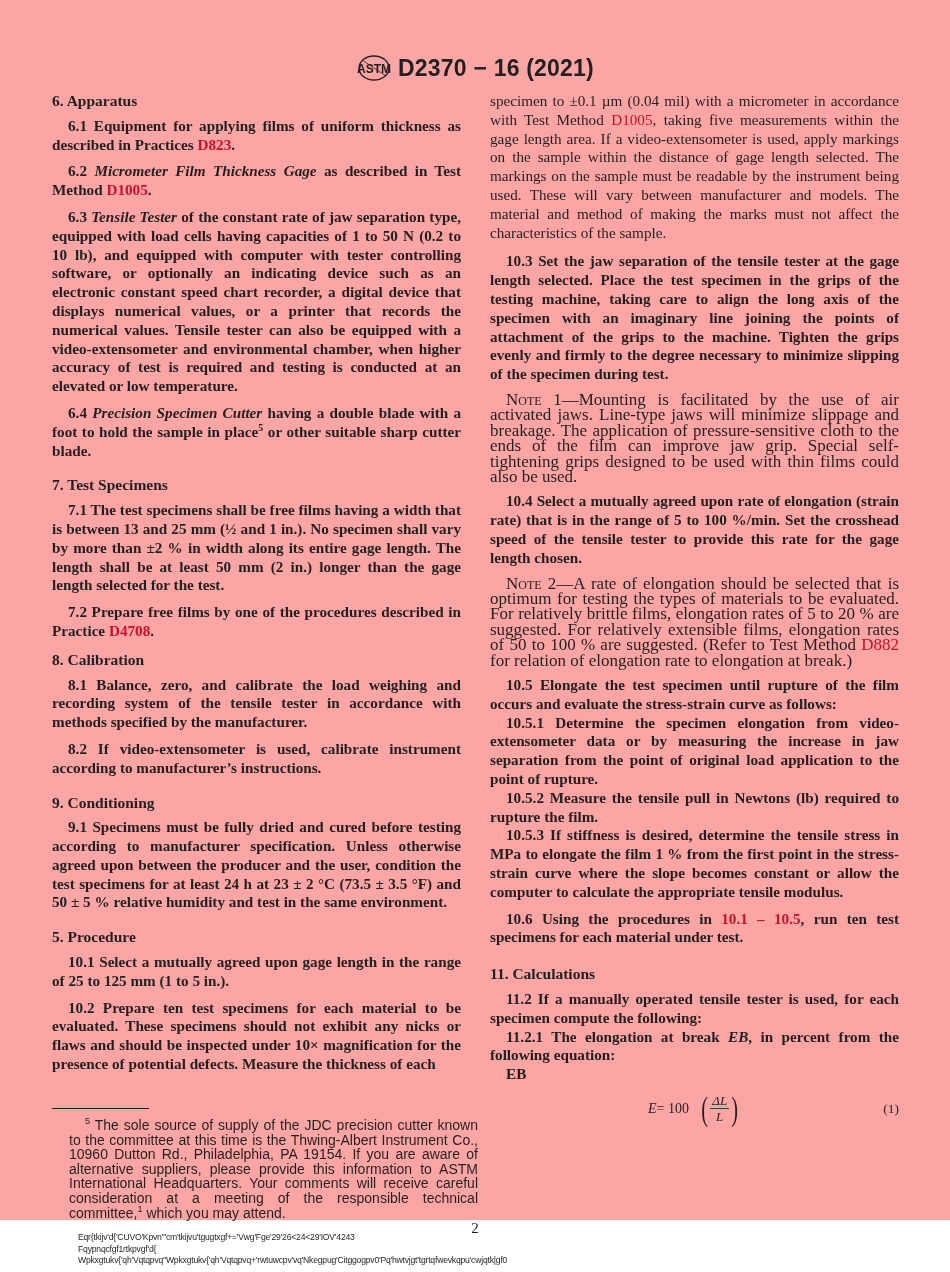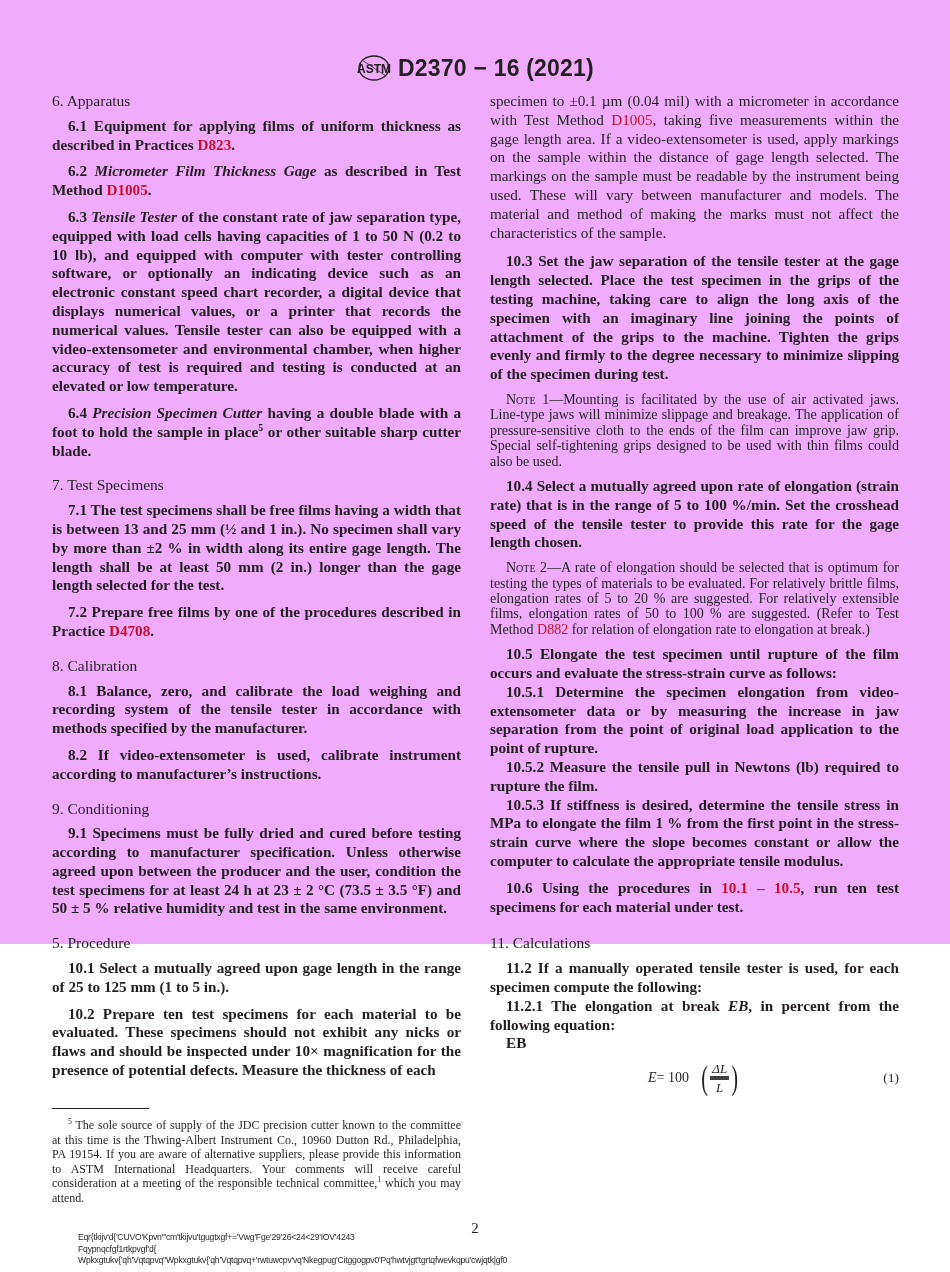--- a/index.html
+++ b/index.html
@@ -1,46 +1,46 @@
 <!DOCTYPE html>
 <html><head>
 <meta charset="utf-8">
 <style>
   html, body { margin: 0; padding: 0; background: #ffffff; }
   body { width: 950px; height: 1272px; position: relative; overflow: hidden; color: #231f20; }
-  .page { position: absolute; left: 0; top: 0; width: 950px; height: 944px; background: #f0abfc; }
+  .page { position: absolute; left: 0; top: 0; width: 950px; height: 1220px; background: #fca5a5; }
 
   .header { position: absolute; top: 54px; left: 0; width: 950px; text-align: center; }
   .header-inner { display: inline-flex; align-items: center; gap: 6px; }
   .logo { width: 36px; height: 28px; display: inline-block; }
   .doc-title { font-family: "Liberation Sans", sans-serif; font-weight: bold; font-size: 23px; color: #231f20; letter-spacing: 0.2px; }
 
   .col { position: absolute; top: 92px; font-family: "Liberation Serif", serif; font-size: 15.2px; line-height: 18.8px; text-align: justify; }
   .col-left { left: 52px; width: 409px; }
   .col-right { left: 490px; width: 409px; }
 
-  .sec-head { font-weight: normal; font-size: 15.5px; margin: 0 0 6px 0; }
+  .sec-head { font-weight: bold; font-size: 15.5px; margin: 0 0 6px 0; }
   p { margin: 0 0 8px 0; }
   .ind { text-indent: 16px; font-weight: bold; }
   .tight { margin-bottom: 0; }
   .link { color: #c8102e; }
   em, .it { font-style: italic; }
 
-  .note { font-size: 14px; line-height: 15.4px; margin: 8px 0 8px 0; text-indent: 16px; }
+  .note { font-size: 17px; line-height: 15.4px; margin: 8px 0 8px 0; text-indent: 16px; }
   .note-label { font-variant: small-caps; }
 
   .footnote-rule { position: absolute; left: 52px; top: 1108px; width: 97px; border-top: 1px solid #231f20; }
-  .footnote { position: absolute; left: 52px; top: 1118px; width: 409px; font-family: Liberation Serif, serif; font-size: 12px; line-height: 14.6px; text-align: justify; text-indent: 16px; }
+  .footnote { position: absolute; left: 69px; top: 1118px; width: 409px; font-family: Liberation Sans, sans-serif; font-size: 14px; line-height: 14.6px; text-align: justify; text-indent: 16px; }
   sup { font-size: 65%; line-height: 0; vertical-align: super; }
 
   .equation { position: relative; height: 40px; margin-top: 6px; }
   .eq-body { position: absolute; left: 158px; top: 2px; font-family: "Liberation Serif", serif; font-size: 14px; display: flex; align-items: center; }
   .eq-paren { font-size: 34px; line-height: 34px; font-weight: 100; transform: scaleX(0.6); }
   .frac { display: inline-flex; flex-direction: column; align-items: center; font-style: italic; font-size: 13px; line-height: 15px; }
-  .frac .num { border-bottom: 4px solid #404040; padding: 0 2px; }
+  .frac .num { border-bottom: 1px solid #404040; padding: 0 2px; }
   .eq-num { position: absolute; right: 0; top: 10px; font-size: 13.5px; }
 
   .page-number { position: absolute; top: 1220px; left: 0; width: 950px; text-align: center; font-family: "Liberation Serif", serif; font-size: 15px; }
   .footer-garble { position: absolute; left: 78px; top: 1232px; font-family: "Liberation Sans", sans-serif; font-size: 8.6px; line-height: 11.5px; color: #231f20; white-space: nowrap; letter-spacing: -0.2px; }
 </style>
 </head>
 <body>
 
 <div class="page">
 
@@ -57,21 +57,21 @@
 
   <div class="col col-left">
     <div class="sec-head">6.  Apparatus</div>
     <p class="ind"><span>6.1 Equipment for applying films of uniform thickness as described in Practices </span><a class="link">D823</a><span>.</span></p>
     <p class="ind"><span>6.2 </span><em>Micrometer Film Thickness Gage</em><span> as described in Test Method </span><a class="link">D1005</a><span>.</span></p>
     <p class="ind"><span>6.3 </span><em>Tensile Tester</em><span> of the constant rate of jaw separation type, equipped with load cells having capacities of 1 to 50 N (0.2 to 10 lb), and equipped with computer with tester controlling software, or optionally an indicating device such as an electronic constant speed chart recorder, a digital device that displays numerical values, or a printer that records the numerical values. Tensile tester can also be equipped with a video-extensometer and environmental chamber, when higher accuracy of test is required and testing is conducted at an elevated or low temperature.</span></p>
     <p class="ind" style="margin-bottom:16px"><span>6.4 </span><em>Precision Specimen Cutter</em><span> having a double blade with a foot to hold the sample in place</span><sup>5</sup><span> or other suitable sharp cutter blade.</span></p>
 
     <div class="sec-head">7.  Test Specimens</div>
     <p class="ind">7.1 The test specimens shall be free films having a width that is between 13 and 25 mm (½ and 1 in.). No specimen shall vary by more than ±2 % in width along its entire gage length. The length shall be at least 50 mm (2 in.) longer than the gage length selected for the test.</p>
-    <p class="ind" style="margin-bottom:16px"><span>7.2 Prepare free films by one of the procedures described in Practice </span><a class="link">D4708</a><span>.</span></p>
+    <p class="ind" style="margin-bottom:10px"><span>7.2 Prepare free films by one of the procedures described in Practice </span><a class="link">D4708</a><span>.</span></p>
 
     <div class="sec-head">8.  Calibration</div>
     <p class="ind">8.1 Balance, zero, and calibrate the load weighing and recording system of the tensile tester in accordance with methods specified by the manufacturer.</p>
     <p class="ind" style="margin-bottom:16px">8.2 If video-extensometer is used, calibrate instrument according to manufacturer’s instructions.</p>
 
     <div class="sec-head">9.  Conditioning</div>
     <p class="ind" style="margin-bottom:16px">9.1 Specimens must be fully dried and cured before testing according to manufacturer specification. Unless otherwise agreed upon between the producer and the user, condition the test specimens for at least 24 h at 23 ± 2 °C (73.5 ± 3.5 °F) and 50 ± 5 % relative humidity and test in the same environment.</p>
 
     <div class="sec-head">5.  Procedure</div>
     <p class="ind">10.1 Select a mutually agreed upon gage length in the range of 25 to 125 mm (1 to 5 in.).</p>

